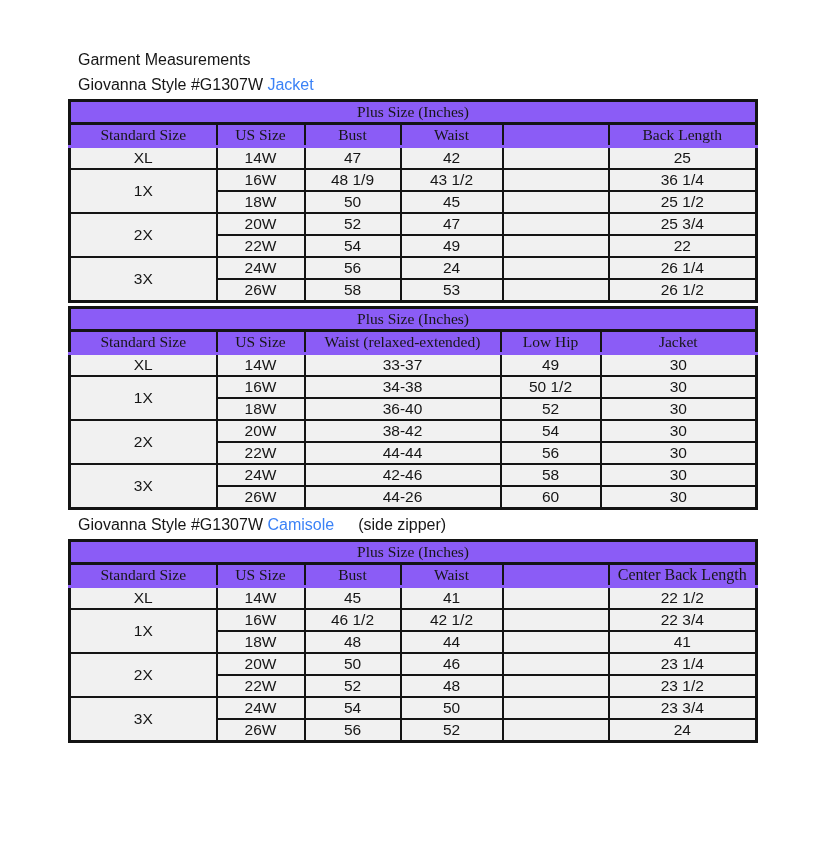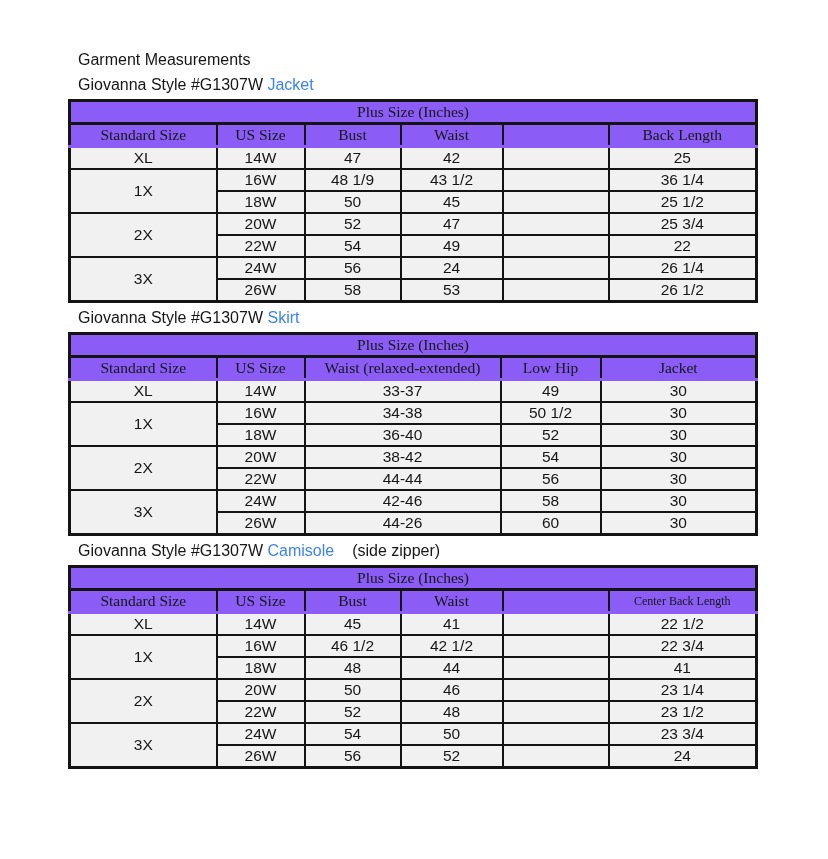--- a/index.html
+++ b/index.html
@@ -11,21 +11,21 @@
   }
   .doc { padding: 48px 0 8px 68px; border-radius: 24px; }
   .doc-title, .caption {
     margin-left: 10px;
     font-size: 16px;
     line-height: 23px;
     white-space: nowrap;
   }
   .caption { margin-top: 2px; margin-bottom: 3px; }
   .caption .red { color: #3b82f6; }
-  .caption .note { margin-left: 18px; }
+  .caption .note { margin-left: 24px; }
 
   table.mtable {
     border-collapse: collapse;
     table-layout: fixed;
     width: 687px;
     border: 3px solid #141414;
     margin-bottom: 3px;
   }
   .mtable th, .mtable td {
     border: 2px solid #141414;
@@ -37,21 +37,21 @@
     font-weight: normal;
     overflow: hidden;
     white-space: nowrap;
   }
   .mtable thead th { background: #8b5cf6; font-family: Liberation Serif, serif; }
   .mtable tbody td { background: #f1f1f1; }
   .mtable thead tr.band th { border-bottom: 3px solid #141414; }
   .mtable thead tr.cols th { border-bottom: 3px solid #8b5cf6; }
   .mtable tbody tr.gi td { border-top-width: 1px; text-align: center; }   
   .mtable tbody tr.gs td { border-top-width: 2px; }   
-  .mtable th.sm { font-size: 12px; }
+  .mtable th.sm { font-size: 16px; }
 </style>
 </head>
 <body>
 
 <div class="doc">
 
   <div class="doc-title">Garment Measurements</div>
 
   <section>
     <div class="caption">
@@ -132,24 +132,20 @@
           <td>58</td>
           <td>53</td>
           <td></td>
           <td>26 1/2</td>
         </tr>
       </tbody>
     </table>
   </section>
 
   <section>
-    <div class="caption">
-      <span>Giovanna Style #G1307W</span>
-      <span class="red">Skirt</span><span class="note"></span>
-    </div>
     <table class="mtable">
       <colgroup>
         <col style="width:147px">
           <col style="width:88px">
           <col style="width:196px">
           <col style="width:100px">
           <col style="width:156px">
       </colgroup>
       <thead>
         <tr class="band">

